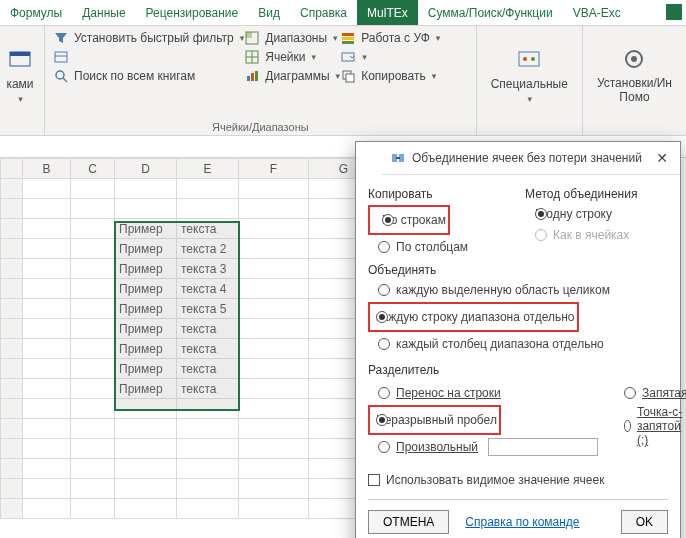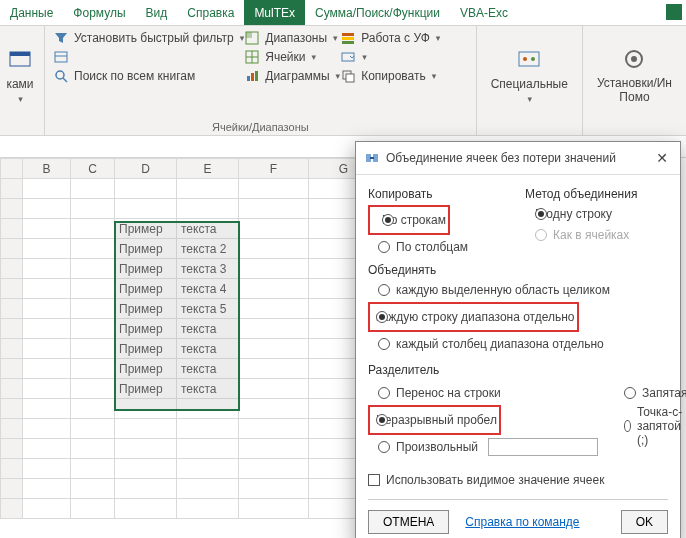--- a/index.html
+++ b/index.html
@@ -29,50 +29,51 @@
 table.grid th, table.grid td { border: 1px solid #d9d9d9; font-size: 12px; font-weight: normal; text-align: left; padding: 2px 4px; height: 20px; overflow: hidden; }
 table.grid th { background: #f3f2f1; text-align: center; color: #555; }
 table.grid th.row { width: 22px; }
 col.cB { width: 48px; } col.cC { width: 44px; } col.cD { width: 62px; } col.cE { width: 62px; }
 col.cF { width: 70px; } col.cG { width: 70px; } col.cH { width: 70px; } col.cI { width: 70px; } col.cJ { width: 70px; } col.cK { width: 40px; }
 .sel { position: absolute; border: 2px solid #217346; pointer-events: none; }
 .sel .fill { background: rgba(180,180,180,.25); position: absolute; }
 
 
 .dialog { position: absolute; left: 355px; top: 141px; width: 326px; background: #fff; border: 1px solid #888; box-shadow: 0 6px 20px rgba(0,0,0,.35); font-size: 12px; }
-.dlg-title { display: flex; align-items: center; gap: 6px; padding: 6px 8px; border-bottom: 1px solid #ddd; }
+.dlg-title { display: flex; align-items: center; gap: 6px; padding: 6px 8px; border-bottom: 1px solid #ddd; margin-left: 26px; }
 .dlg-title .t { flex: 1; }
 .dlg-close { width: 20px; height: 20px; display: flex; align-items: center; justify-content: center; cursor: pointer; font-size: 14px; }
 .dlg-body { padding: 8px 12px 10px 12px; }
 .cols { display: flex; gap: 14px; }
 .col { flex: 1; }
 .section-label { margin: 4px 0 4px 0; color: #333; }
 .opt { display: flex; align-items: center; gap: 6px; margin: 3px 0 3px 10px; min-height: 18px; }
 .opt.disabled { color: #aaa; }
 .radio { width: 12px; height: 12px; border: 1px solid #555; border-radius: 50%; display: inline-flex; align-items: center; justify-content: center; background:#fff;}
 .radio.sel::after { content: ""; width: 6px; height: 6px; background: #333; border-radius: 50%; }
 .opt.disabled .radio { border-color: #bbb; }
 .chk { width: 12px; height: 12px; border: 1px solid #555; background:#fff;}
 .opt input[type=text]{ border:1px solid #aaa; height:18px; width:110px; margin-left:4px;}
 .hl { border: 2px solid #d33; padding: 1px 2px; display: inline-flex; }
-.sep-cols { display: flex; gap: 16px; }
+.sep-cols { display: flex; gap: 16px; text-decoration: underline; }
 .sep-cols .col { flex: 1; }
 .dlg-foot { display: flex; align-items: center; gap: 16px; padding: 10px 0 2px 0; border-top: 1px solid #ccc; margin-top: 10px; }
 .btn { border: 1px solid #888; background: #f4f4f4; padding: 4px 14px; cursor: pointer; font-size: 12px; }
 .link { color: #0563c1; text-decoration: underline; cursor: pointer; }
 svg { display:block; }
 </style>
 </head>
 <body>
 
 <div class="titlebar-right"></div>
 
 <div class="tabstrip">
+  <div class="tab">Формулы</div>
   <div class="tab">Данные</div>
-  <div class="tab">Формулы</div>
+  <div class="tab">Рецензирование</div>
   <div class="tab">Вид</div>
   <div class="tab">Справка</div>
   <div class="tab active">MulTEx</div>
   <div class="tab">Сумма/Поиск/Функции</div>
   <div class="tab">VBA-Exc</div>
 </div>
 
 <div class="ribbon">
 
   <div class="group group0">

